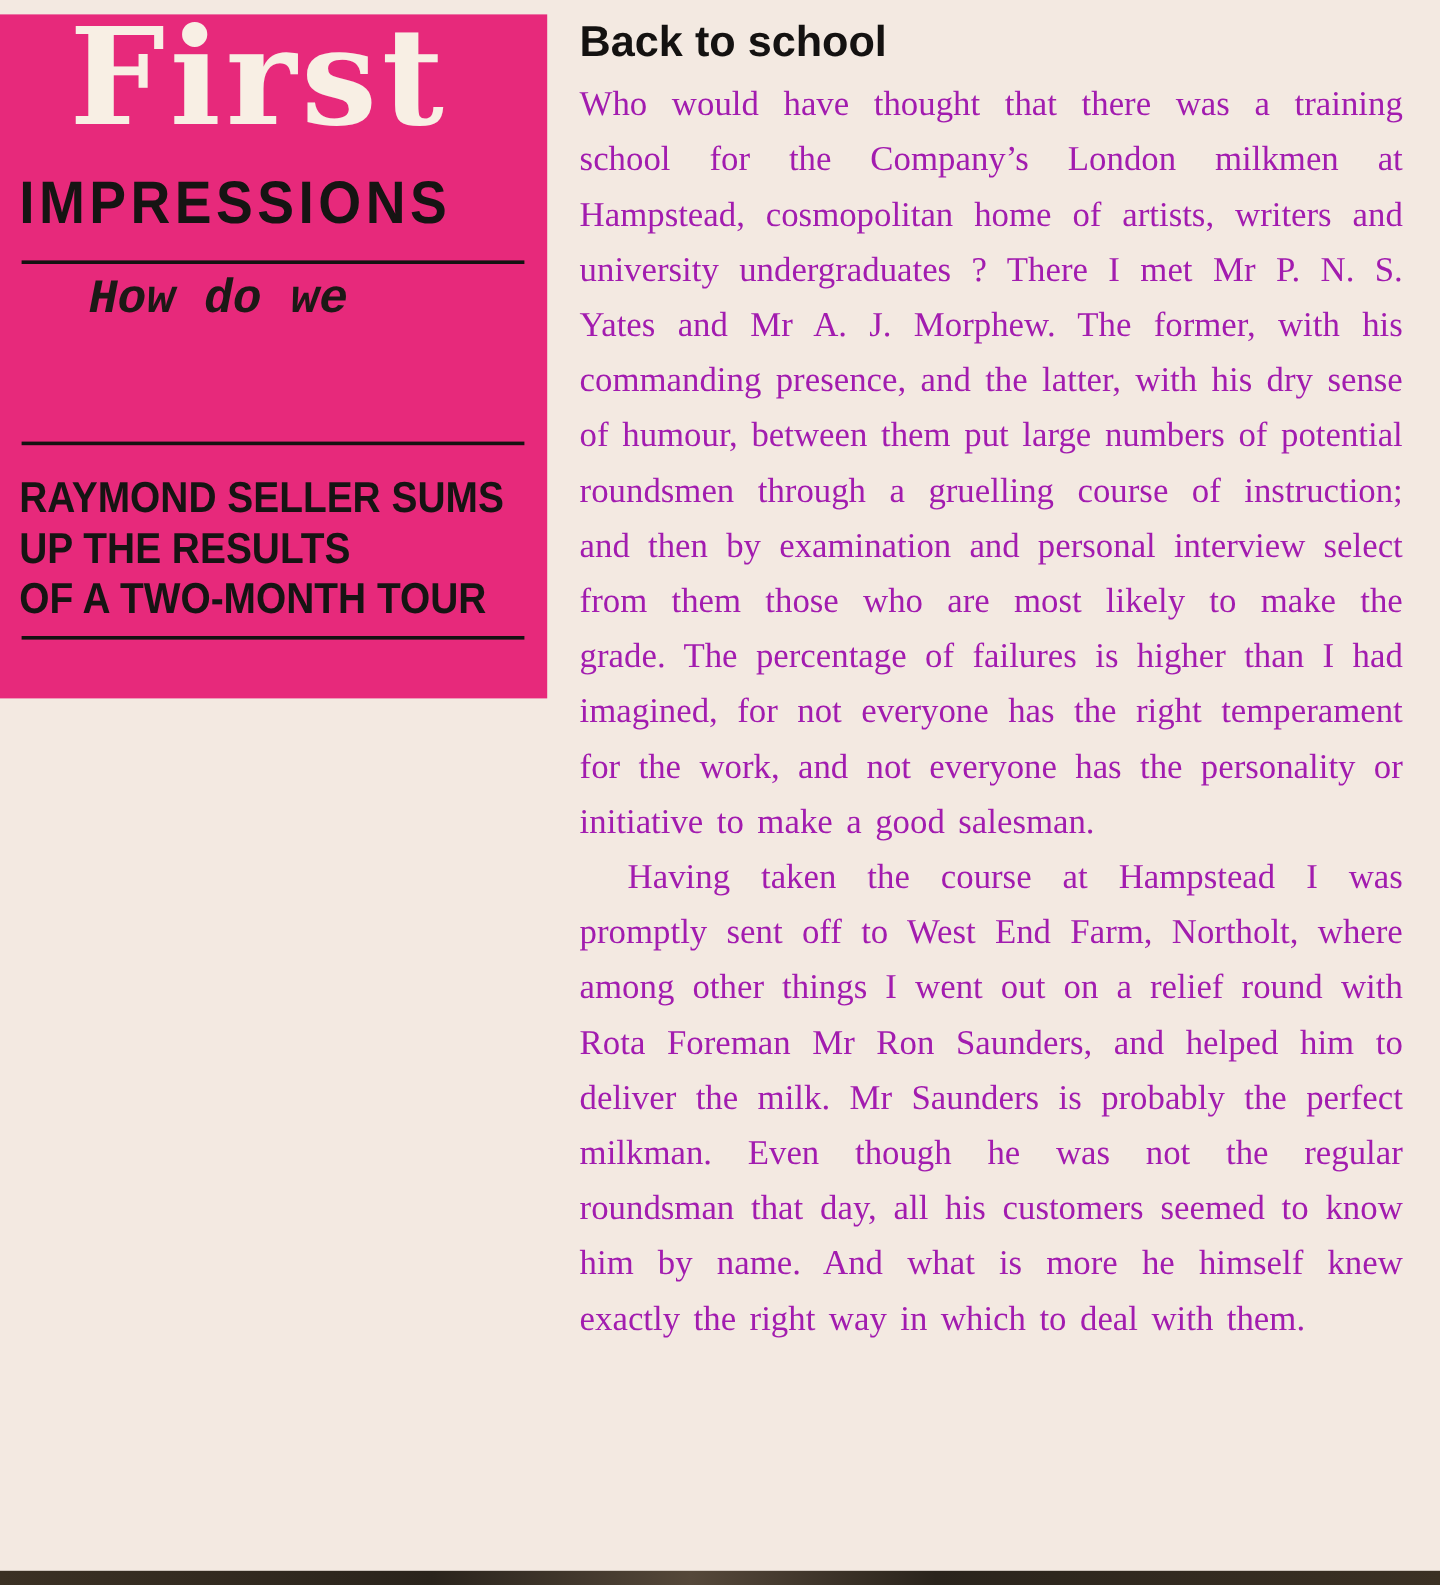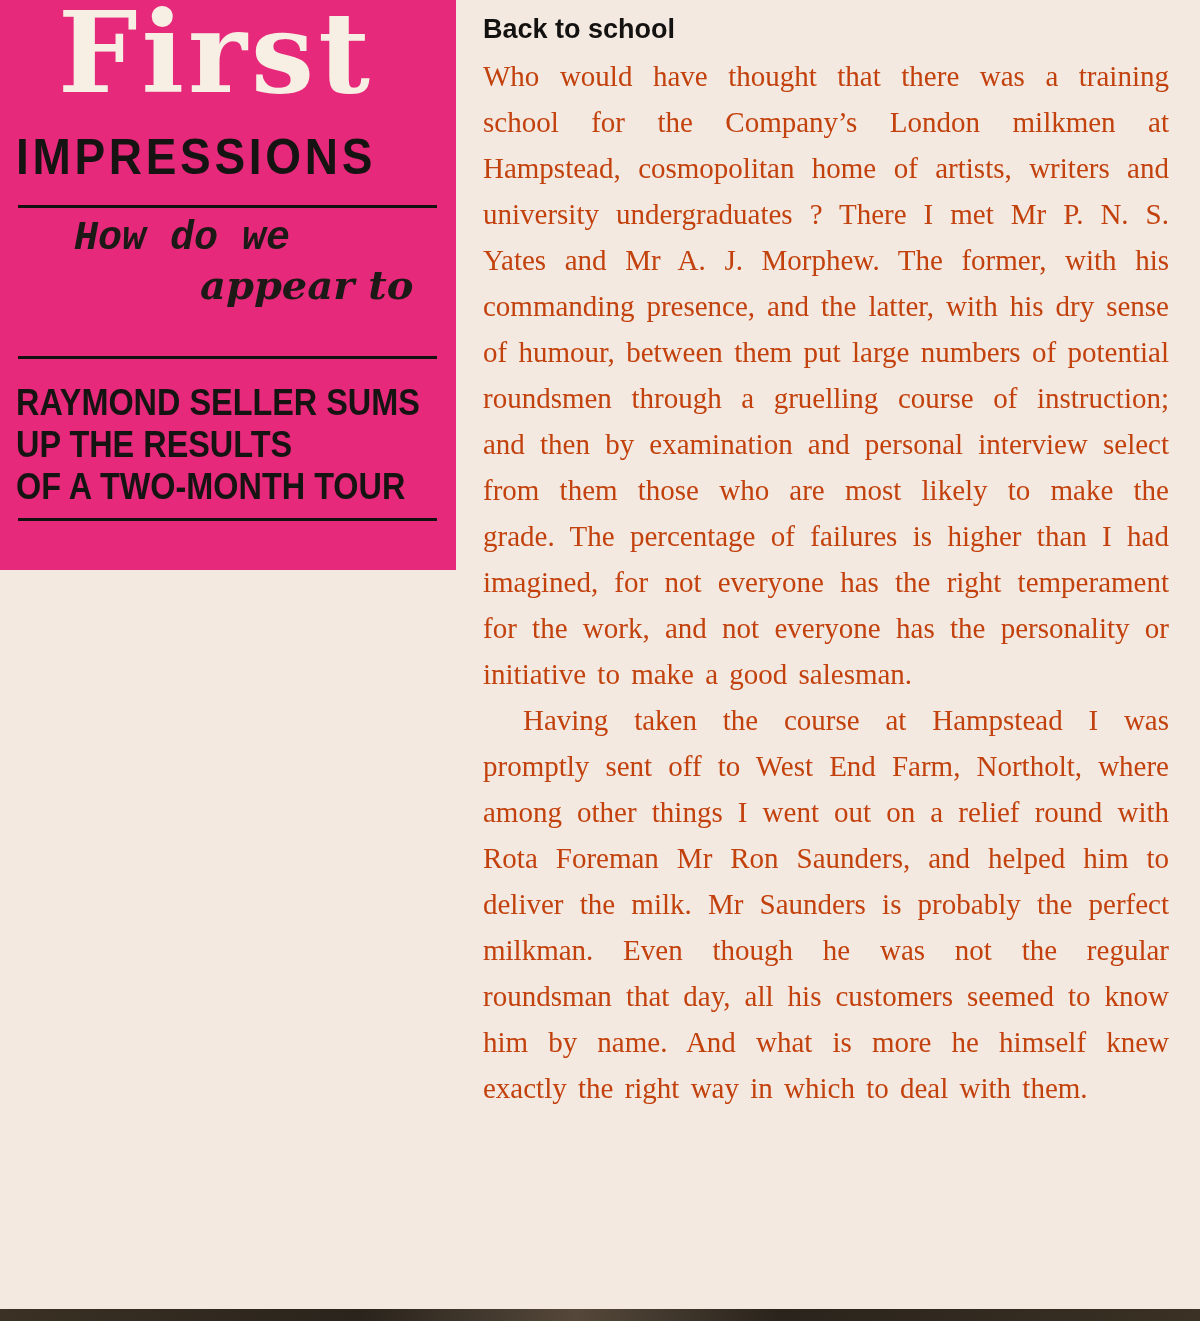--- a/index.html
+++ b/index.html
@@ -14,21 +14,21 @@
   .page {
     position: relative;
     width: 1200px;
     height: 1321px;
     background: #f3e9e1;
   }
 
   
   .masthead {
     position: absolute;
-    left: 0; top: 0;
+    left: 0; top: 12px;
     width: 456px;
     height: 570px;
     background: #e7297b;
   }
   .masthead-title {
     position: absolute;
     left: 58px;
     top: -14px;
     font-family: "DejaVu Serif", serif;
     font-weight: bold;
@@ -95,32 +95,32 @@
   
   .article {
     position: absolute;
     left: 483px;
     top: 14px;
     width: 686px;
   }
   .article-heading {
     font-family: "Liberation Sans", sans-serif;
     font-weight: bold;
-    font-size: 27px;
+    font-size: 36px;
     color: #141211;
     margin: 0 0 8px 0;
   }
   .article p {
     margin: 0;
     font-family: "Liberation Serif", serif;
     font-size: 29px;
     line-height: 46px;
     text-align: justify;
     word-spacing: 4px;
-    color: #c2410c;
+    color: #a21caf;
   }
   .article p.indent { text-indent: 40px; }
 
   
   .bottom-strip {
     position: absolute;
     left: 0;
     bottom: 0;
     width: 1200px;
     height: 12px;
@@ -134,21 +134,20 @@
 
   <div class="masthead">
     <div class="masthead-title">First</div>
 
     <div class="masthead-subtitle">IMPRESSIONS</div>
 
     <div class="rule rule-1"></div>
 
     <div class="tagline">
       <div class="tagline-line-1">How do we</div>
-      <div class="tagline-line-2">appear to</div>
     </div>
 
     <div class="rule rule-2"></div>
 
     <div class="kicker">
       <div>RAYMOND SELLER SUMS</div>
       <div>UP THE RESULTS</div>
       <div>OF A TWO-MONTH TOUR</div>
     </div>
 

